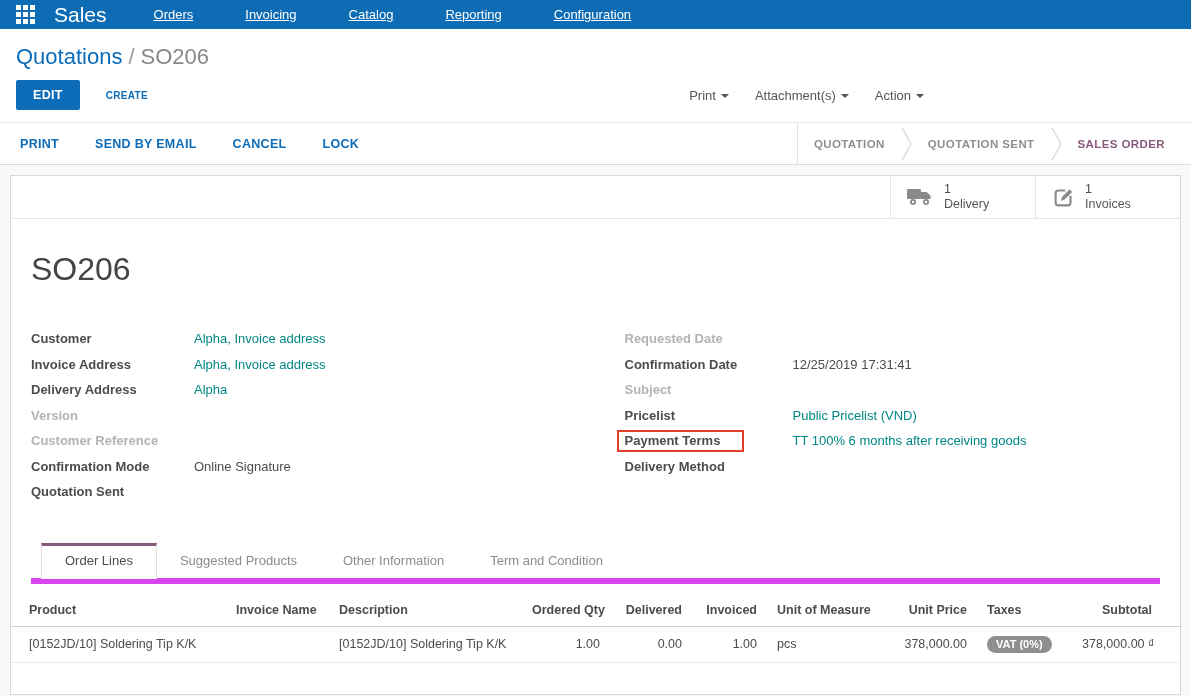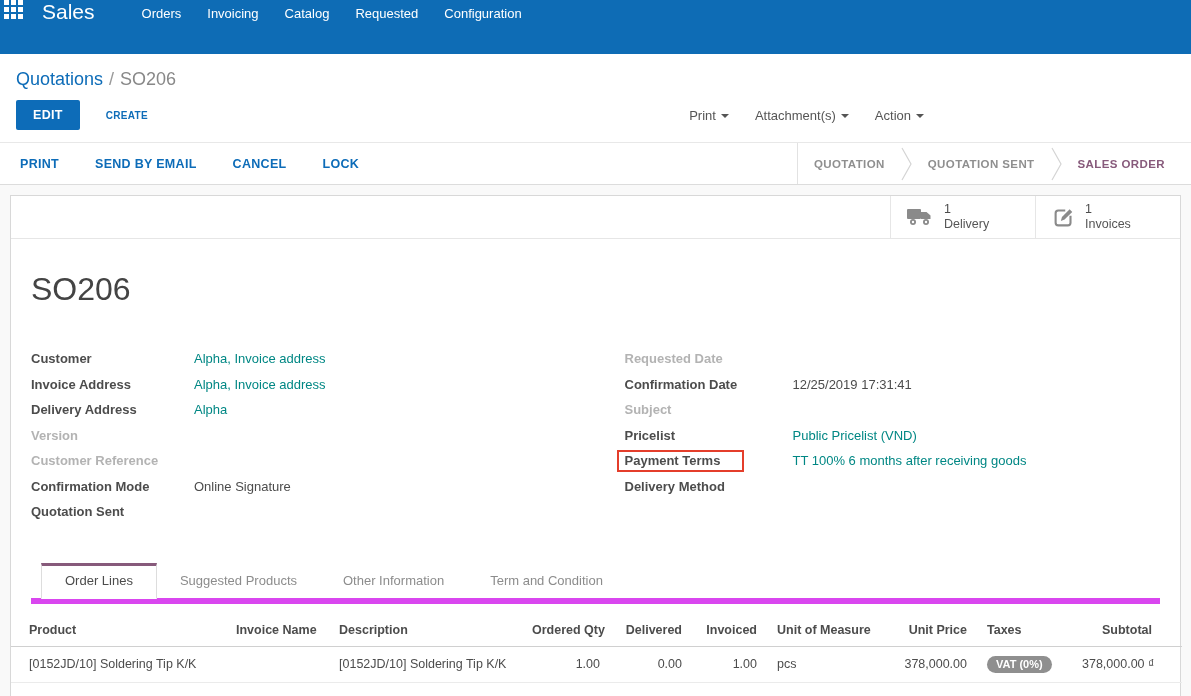--- a/index.html
+++ b/index.html
@@ -1,32 +1,32 @@
 <!DOCTYPE html>
 <html><head>
 <meta charset="utf-8">
 <style>
   * { margin:0; padding:0; box-sizing:border-box; }
   html,body { width:1191px; height:696px; overflow:hidden; background:#f9f9f9;
     font-family:"Liberation Sans", sans-serif; color:#4c4c4c; }
 
   
-  .topbar { height:54px; background:#0e6cb5; display:flex; align-items:flex-start;
-    padding:0 4px; color:#fff; }
+  .topbar { height:29px; background:#0e6cb5; display:flex; align-items:center;
+    padding:0 16px; color:#fff; }
   .apps-grid { width:20px; height:20px; display:grid;
     grid-template-columns:repeat(3,5px); grid-template-rows:repeat(3,5px);
     gap:2px; cursor:pointer; }
   .apps-grid span { background:#fff; display:block; }
   .app-name { font-size:21px; margin:0 34px 0 18px; font-weight:400; }
-  .top-menu { display:flex; gap:0; }
+  .top-menu { display:flex; gap:26px;text-decoration:underline; }
   .top-menu .menu-item { font-size:13px; color:#fff; padding:6px 13px; cursor:pointer; }
 
   
   .control-panel { background:#fff; }
-  .breadcrumb-row { padding:15px 16px 0 16px; font-size:18px; }
+  .breadcrumb-row { padding:15px 16px 0 16px; font-size:22px; }
   .breadcrumb-link { color:#0d6cb8; cursor:pointer; }
   .breadcrumb-sep { color:#999; margin:0 6px; }
   .breadcrumb-current { color:#888; }
   .buttons-row { display:flex; align-items:center; padding:10px 12px 12px 16px; }
   .btn-primary { background:#0d6cb8; color:#fff; border:none; font-size:12.5px;
     font-weight:700; padding:8px 17px; border-radius:2px; cursor:pointer;
     font-family:inherit; letter-spacing:.3px; }
   .btn-link { background:none; border:none; color:#0d6cb8; font-size:10px;
     font-weight:700; margin-left:26px; cursor:pointer; font-family:inherit;
     letter-spacing:.3px; }
@@ -109,21 +109,21 @@
       <span></span>
       <span></span>
       <span></span>
       <span></span>
   </div>
   <div class="app-name">Sales</div>
   <div class="top-menu">
     <div class="menu-item">Orders</div>
     <div class="menu-item">Invoicing</div>
     <div class="menu-item">Catalog</div>
-    <div class="menu-item">Requested</div>
+    <div class="menu-item">Reporting</div>
     <div class="menu-item">Configuration</div>
   </div>
 </div>
 
 <div class="control-panel">
   <div class="breadcrumb-row">
     <span class="breadcrumb-link">Quotations</span><span class="breadcrumb-sep">/</span><span class="breadcrumb-current">SO206</span>
   </div>
 
   <div class="buttons-row">

